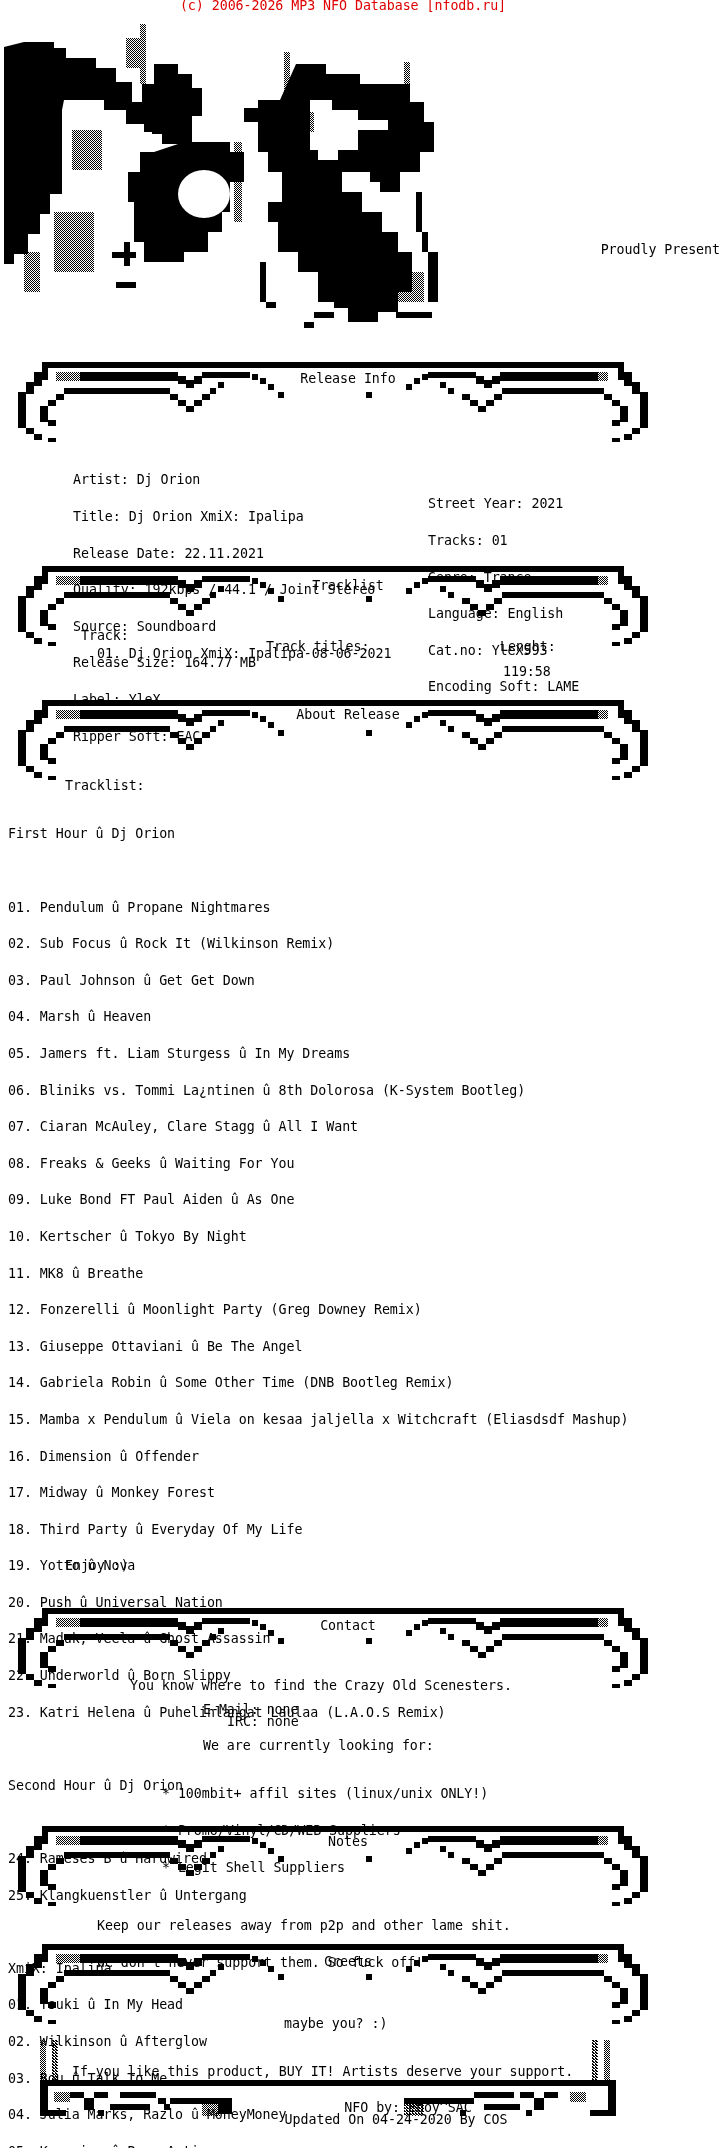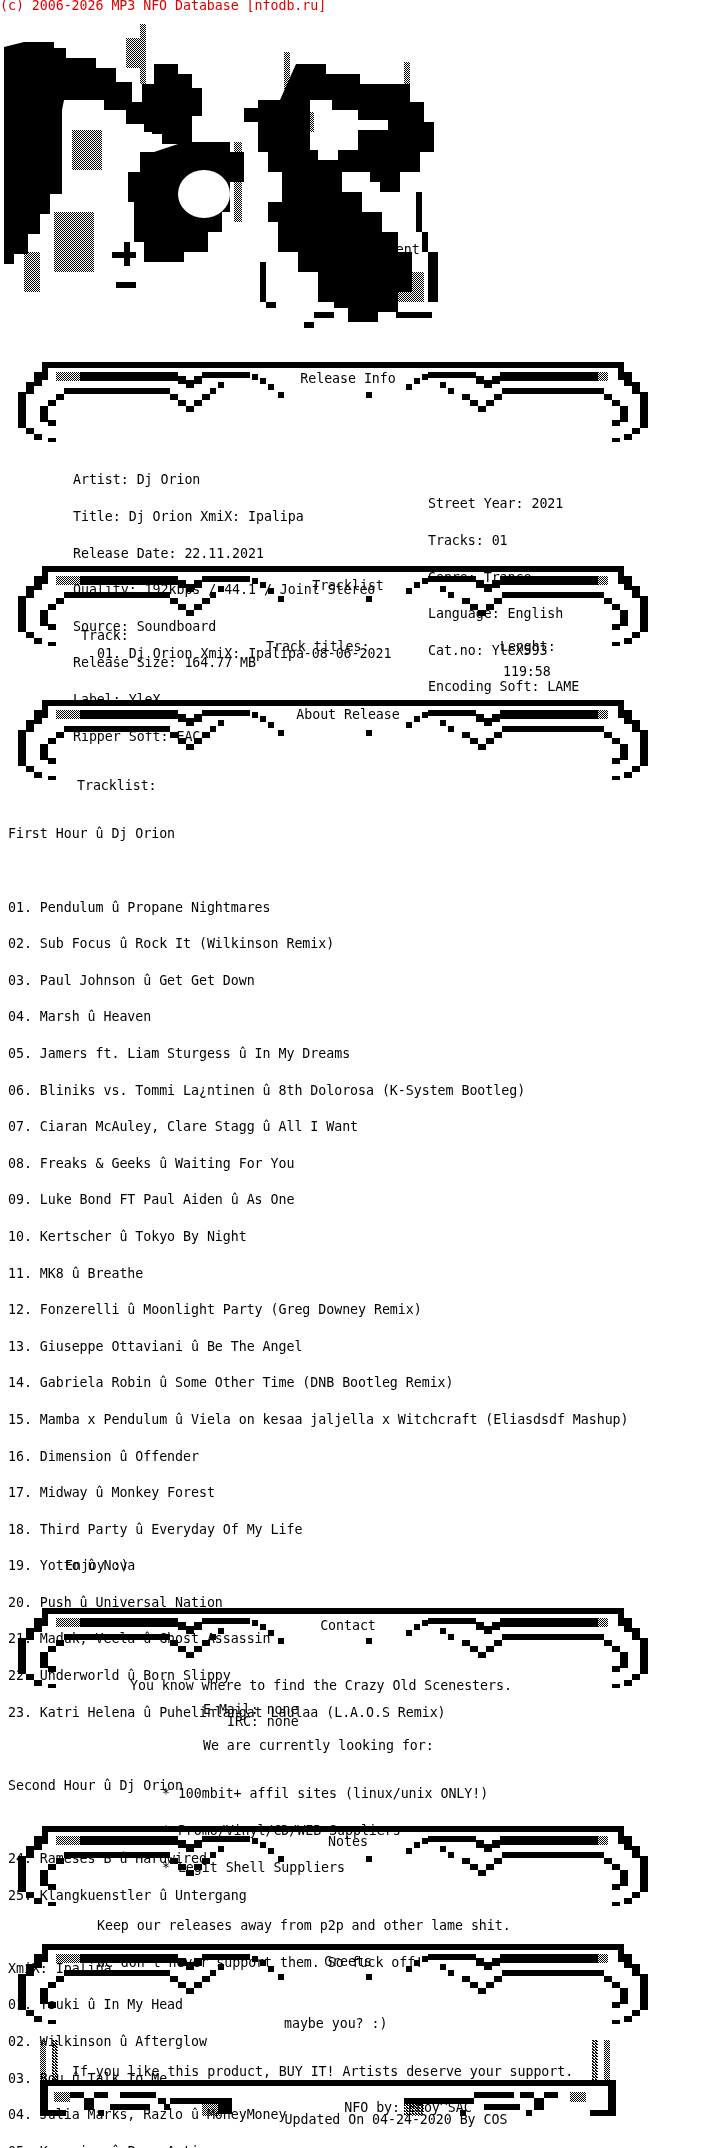--- a/index.html
+++ b/index.html
@@ -1,22 +1,22 @@
 <!DOCTYPE html>
 <html><head>
 <meta charset="utf-8">
 <style>
   html, body { margin: 0; padding: 0; background: #ffffff; }
   body { width: 720px; height: 2148px; position: relative; overflow: hidden;
          font-family: "DejaVu Sans Mono", "Liberation Mono", monospace; color: #000; }
   .mono { font-family: "DejaVu Sans Mono", "Liberation Mono", monospace; font-size: 13.3px;
           line-height: 12.2px; white-space: pre; letter-spacing: -0.05px; }
   .abs { position: absolute; }
-  .copyright { position: absolute; top: 0; left: 0; width: 636px; 
-               color: #e00000; font-size: 13.3px; line-height: 12px; white-space: pre; }
+  .copyright { position: absolute; top: 0; left: 0; width: 636px; text-align: center;
+               color: #e00000; font-size: 13.3px; line-height: 12px; white-space: pre; padding-left: 25px; }
   .logo { position: absolute; left: 4px; top: 12px; width: 464px; height: 325px; }
   .banner { position: absolute; left: 8px; width: 640px; height: 80px; }
   .banner-title { position: absolute; width: 720px; text-align: center; left: -12px; }
   .line { display: block; height: 12.2px; }
   .footer-box { position: absolute; left: 40px; width: 576px; height: 50px; }
 </style>
 </head>
 <body>
 
 <svg width="0" height="0" style="position:absolute">
@@ -141,21 +141,21 @@
     <rect x="122" y="26" width="16" height="30"></rect>
     <rect x="230" y="130" width="8" height="80"></rect>
     <rect x="280" y="40" width="6" height="40"></rect>
     <rect x="300" y="100" width="10" height="20"></rect>
     <rect x="400" y="50" width="6" height="90"></rect>
     <rect x="380" y="260" width="40" height="30"></rect>
     <rect x="20" y="240" width="16" height="40"></rect>
   </g>
 </svg>
 
-<div class="abs mono" style="top:244px;left:0;width:720px;text-align:center;">Proudly Present</div>
+<div class="abs mono" style="top:244px;left:0;width:720px;text-align:right;">Proudly Present</div>
 
 <svg class="banner" style="top:362px" viewBox="0 0 640 80">
     <use href="#banner-shape"></use>
   </svg>
 <div class="abs mono banner-title" style="top:373px">Release Info</div>
 
 <div class="abs mono" style="top:450px;left:73px">
   <span class="line">Artist: Dj Orion</span>
   <span class="line">Title: Dj Orion XmiX: Ipalipa</span>
   <span class="line">Release Date: 22.11.2021</span>
@@ -184,21 +184,21 @@
 <div class="abs mono" style="top:641px;left:500px">Lenght:</div>
 
 <div class="abs mono" style="top:648px;left:97px">01. Dj Orion XmiX: Ipalipa-08-06-2021</div>
 <div class="abs mono" style="top:666px;left:503px">119:58</div>
 
 <svg class="banner" style="top:700px" viewBox="0 0 640 80">
     <use href="#banner-shape"></use>
   </svg>
 <div class="abs mono banner-title" style="top:709px">About Release</div>
 
-<div class="abs mono" style="top:780px;left:77px">Tracklist:</div>
+<div class="abs mono" style="top:780px;left:65px">Tracklist:</div>
 
 <div class="abs mono" style="top:804px;left:8px">
   <span class="line">First Hour û Dj Orion</span>
   <span class="line"></span>
   <span class="line">01. Pendulum û Propane Nightmares</span>
   <span class="line">02. Sub Focus û Rock It (Wilkinson Remix)</span>
   <span class="line">03. Paul Johnson û Get Get Down</span>
   <span class="line">04. Marsh û Heaven</span>
   <span class="line">05. Jamers ft. Liam Sturgess û In My Dreams</span>
   <span class="line">06. Bliniks vs. Tommi La¿ntinen û 8th Dolorosa (K-System Bootleg)</span>

